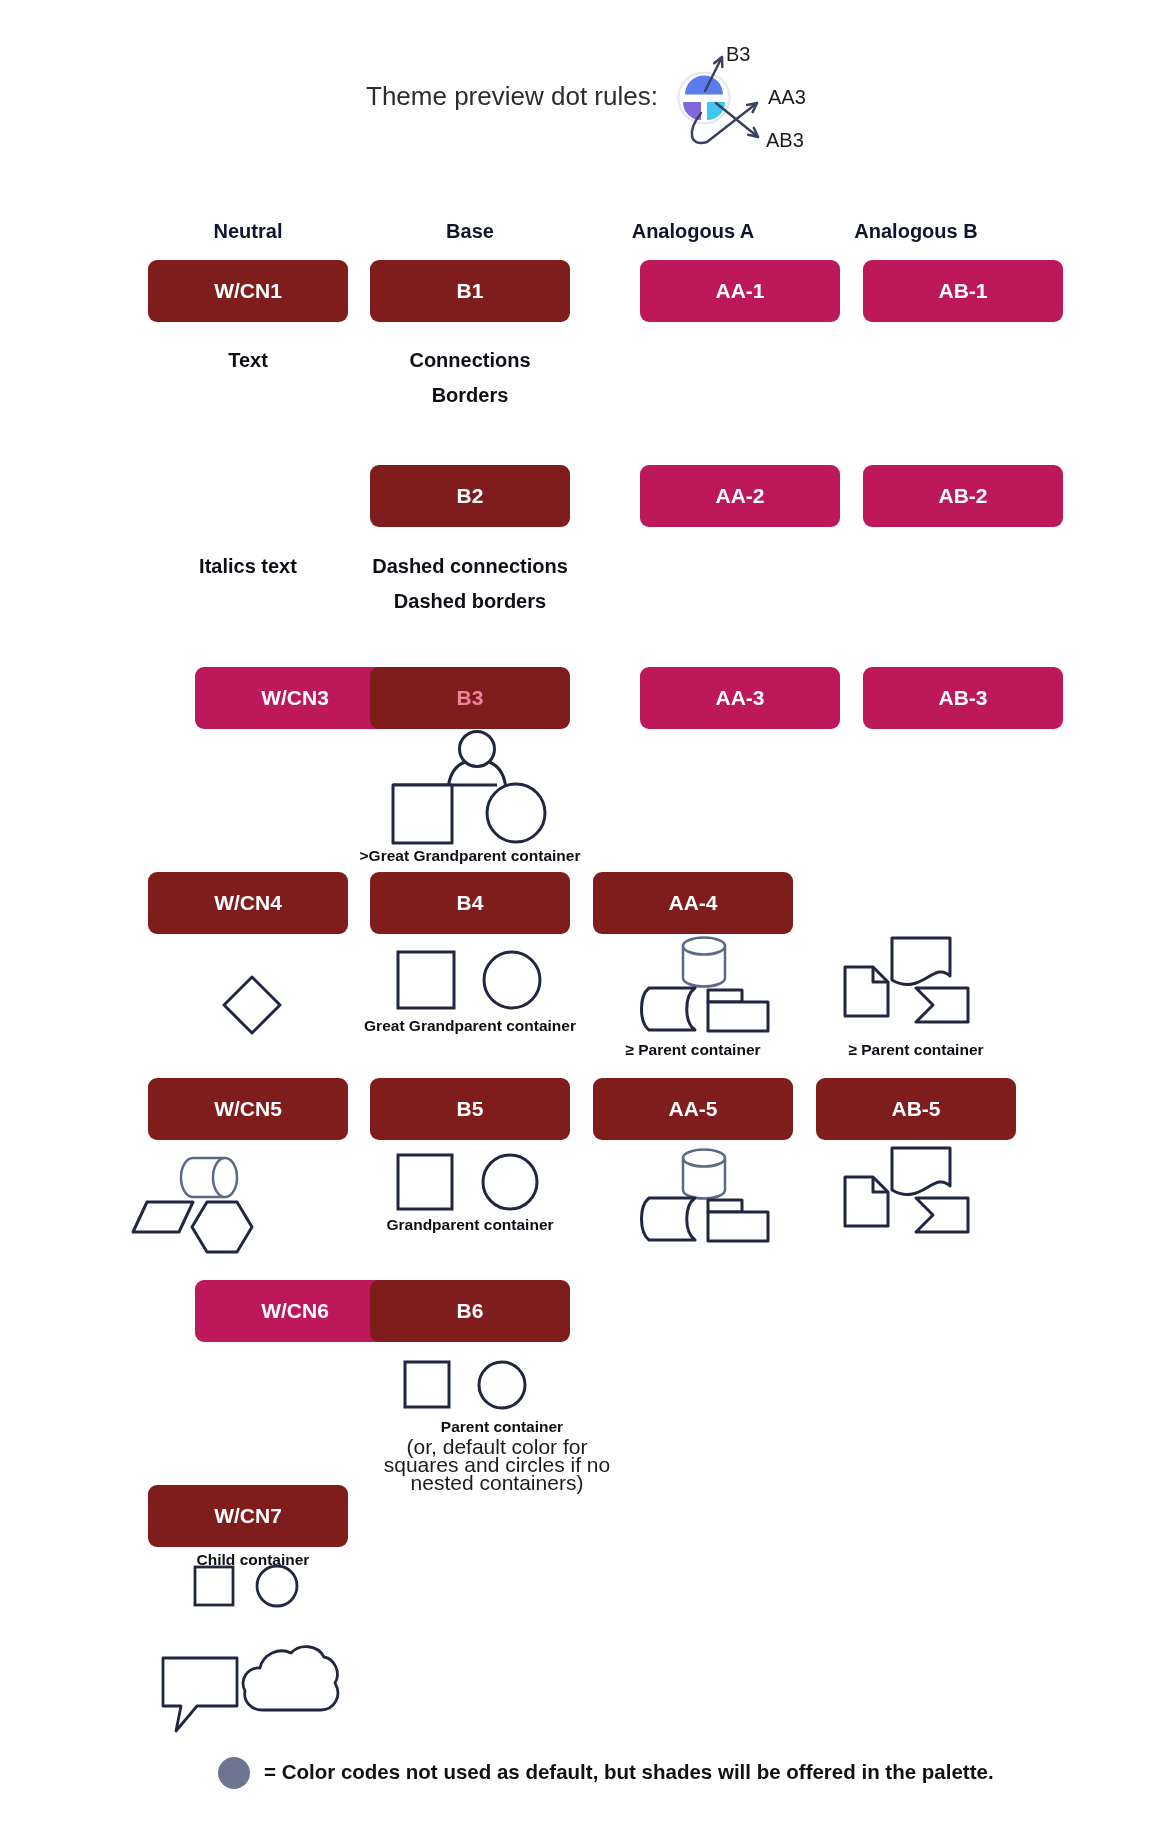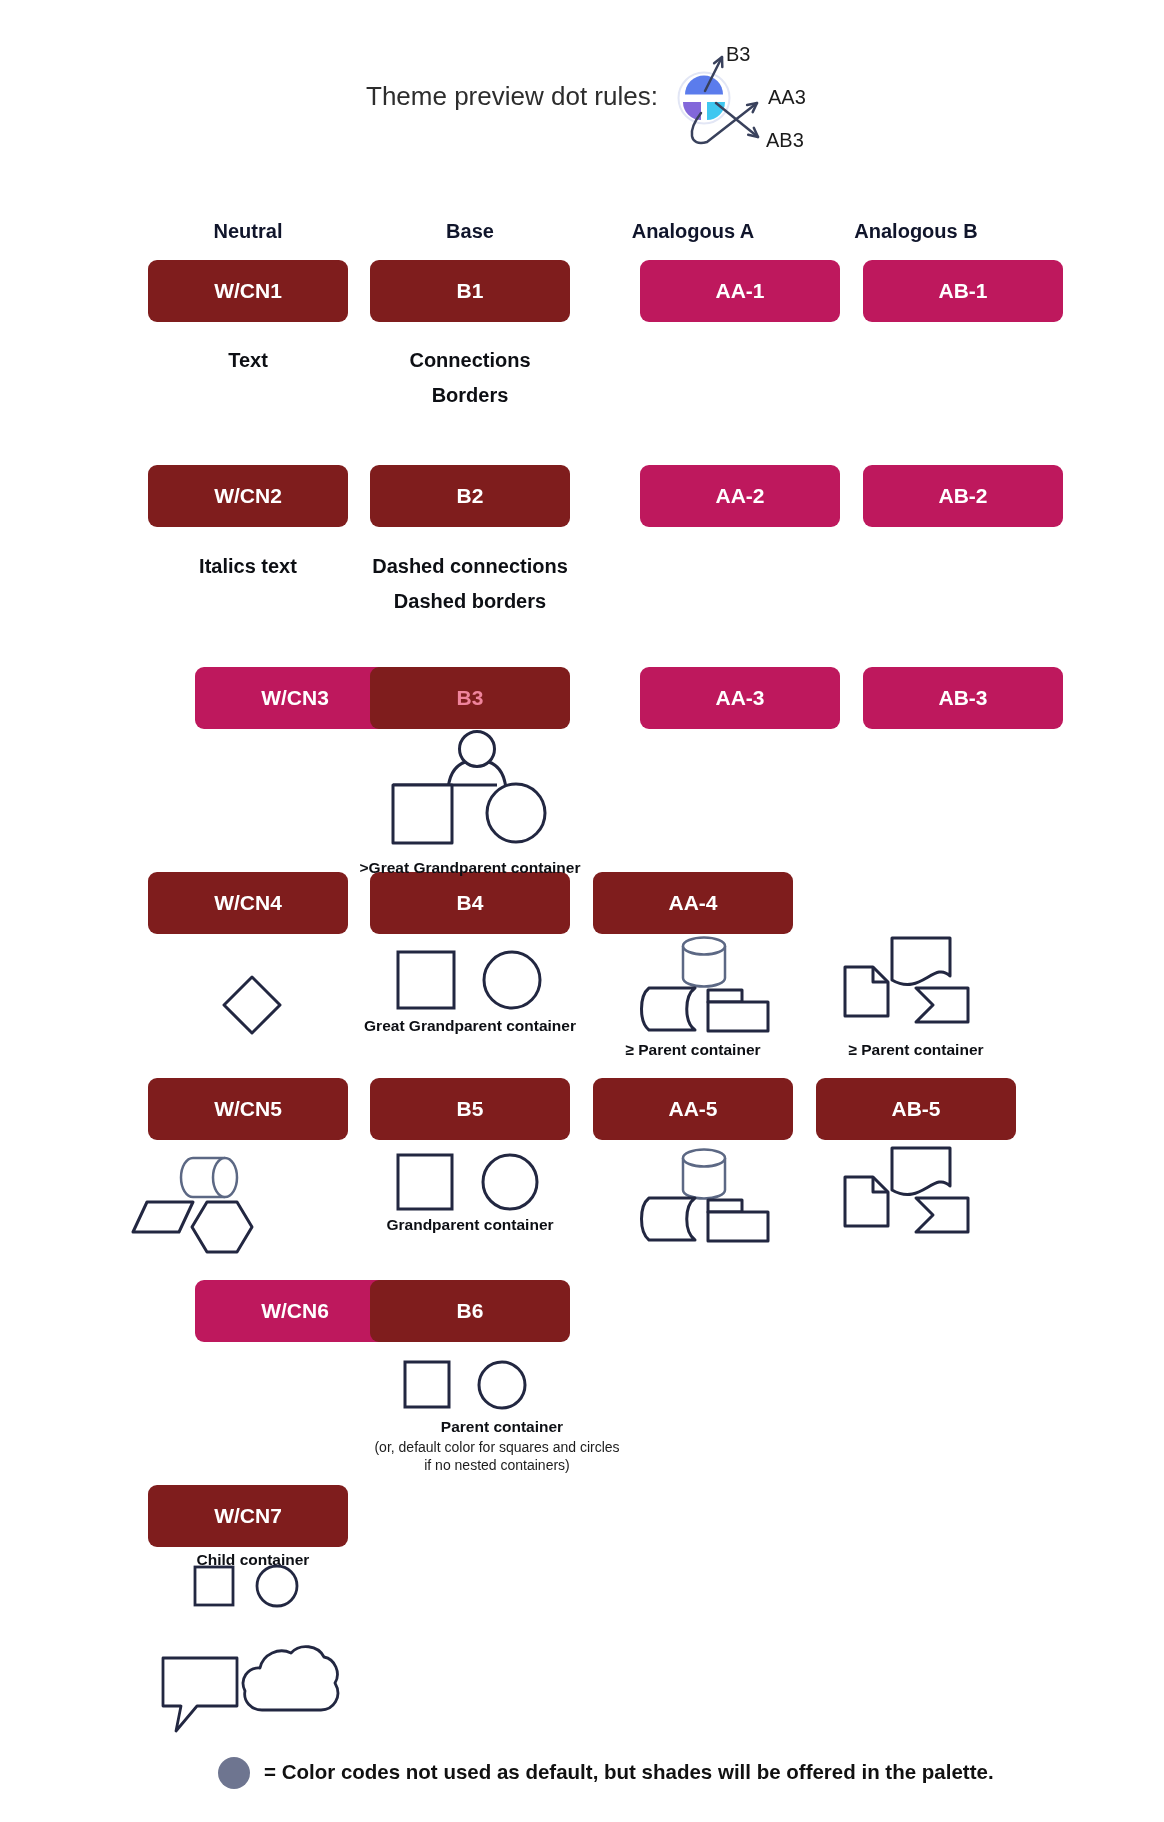--- a/index.html
+++ b/index.html
@@ -16,21 +16,21 @@
   .btn{position:absolute;width:200px;height:62px;border-radius:9px;display:flex;
        align-items:center;justify-content:center;font-size:21px;font-weight:700;color:#ffffff;}
   .dark{background:#7f1d1d;}
   .gray{background:#be185d;margin-left:47px;}
   .pink{color:#f0849c;}
   .c1{left:148px}.c2{left:370px}.c3{left:593px}.c4{left:816px}
   .r1{top:260px}.r2{top:465px}.r3{top:667px}.r4{top:872px}.r5{top:1078px}.r6{top:1280px}.r7{top:1485px}
   .cap{position:absolute;color:#0d0f14;text-align:center;}
   .cap-lg{font-size:20px;line-height:35px;font-weight:700;}
   .cap-sm{font-size:15.5px;line-height:19px;font-weight:700;}
-  .cap-note{font-size:14px;line-height:18px;font-weight:400;color:#1c1c1c;}
+  .cap-note{font-size:21px;line-height:18px;font-weight:400;color:#1c1c1c;}
   .left{text-align:center;}
   .legend-dot{position:absolute;left:218px;top:1757px;width:32px;height:32px;border-radius:50%;
               background:#6e7590;}
   .legend-text{position:absolute;left:264px;top:1760px;font-size:20.5px;font-weight:700;
                line-height:24px;color:#111111;}
 </style>
 </head>
 <body>
 
 <div id="canvas">
@@ -43,21 +43,20 @@
   <div class="colhead c1">Neutral</div>
   <div class="colhead c2">Base</div>
   <div class="colhead c3">Analogous A</div>
   <div class="colhead c4">Analogous B</div>
 
   <div class="btn dark c1 r1">W/CN1</div>
   <div class="btn dark c2 r1">B1</div>
   <div class="btn gray c3 r1">AA-1</div>
   <div class="btn gray c4 r1">AB-1</div>
 
-  <div class="btn dark c1 r2">W/CN2</div>
   <div class="btn dark c2 r2">B2</div>
   <div class="btn gray c3 r2">AA-2</div>
   <div class="btn gray c4 r2">AB-2</div>
 
   <div class="btn gray c1 r3">W/CN3</div>
   <div class="btn dark pink c2 r3">B3</div>
   <div class="btn gray c3 r3">AA-3</div>
   <div class="btn gray c4 r3">AB-3</div>
 
   <div class="btn dark c1 r4">W/CN4</div>
@@ -77,21 +76,21 @@
   <div class="cap cap-lg" style="left:148px;top:343px;width:200px;">Text</div>
   <div class="cap cap-lg" style="left:345px;top:343px;width:250px;">
     <div>Connections</div>
     <div>Borders</div>
   </div>
   <div class="cap cap-lg" style="left:148px;top:549px;width:200px;">Italics text</div>
   <div class="cap cap-lg" style="left:335px;top:549px;width:270px;">
     <div>Dashed connections</div>
     <div>Dashed borders</div>
   </div>
-  <div class="cap cap-sm" style="left:335px;top:846px;width:270px;margin-top:12px;">&gt;Great Grandparent container</div>
+  <div class="cap cap-sm" style="left:335px;top:846px;width:270px;">&gt;Great Grandparent container</div>
   <div class="cap cap-sm" style="left:345px;top:1016px;width:250px;">Great Grandparent container</div>
   <div class="cap cap-sm" style="left:593px;top:1040px;width:200px;">≥ Parent container</div>
   <div class="cap cap-sm" style="left:816px;top:1040px;width:200px;">≥ Parent container</div>
   <div class="cap cap-sm" style="left:345px;top:1215px;width:250px;">Grandparent container</div>
   <div class="cap cap-sm left" style="left:372px;top:1417px;width:260px;">Parent container</div>
   <div class="cap cap-note left" style="left:372px;top:1438px;width:250px;">(or, default color for squares and circles if no nested containers)</div>
   <div class="cap cap-sm" style="left:153px;top:1550px;width:200px;">Child container</div>
 
   <div class="legend-dot"></div>
   <div class="legend-text">= Color codes not used as default, but shades will be offered in the palette.</div>

